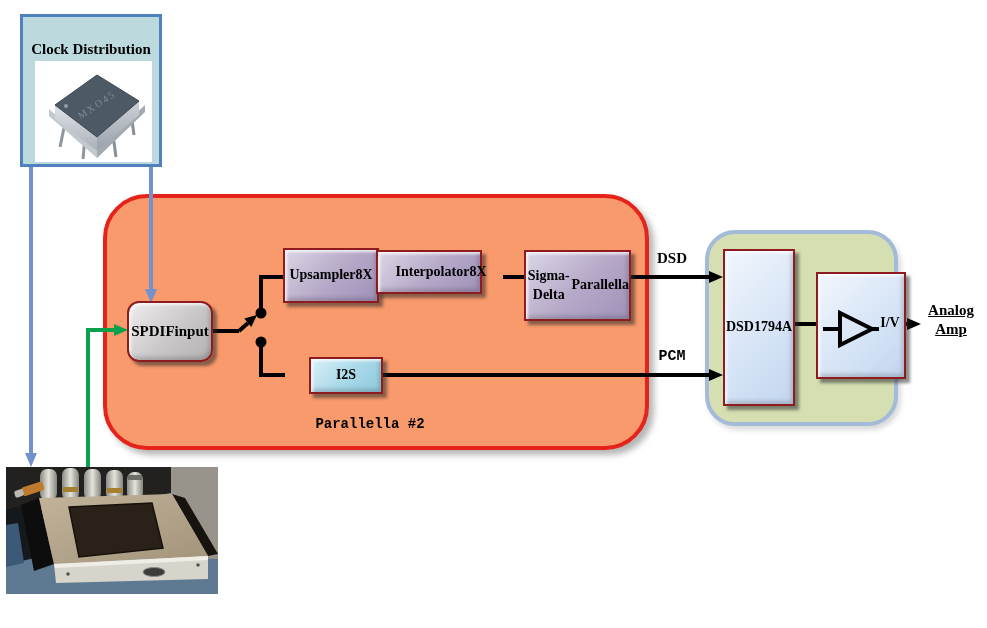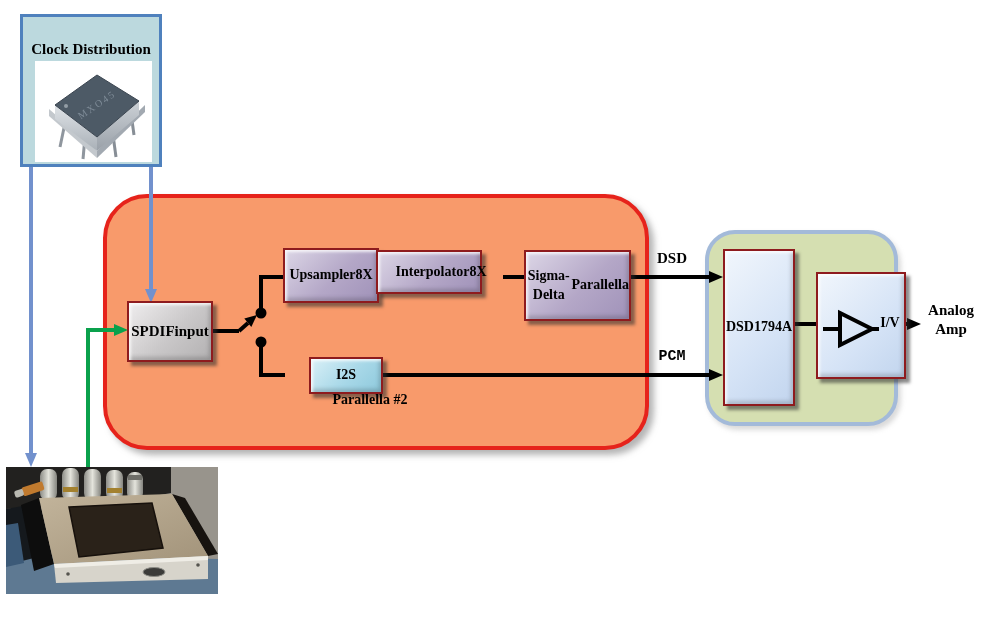--- a/index.html
+++ b/index.html
@@ -23,39 +23,39 @@
   #osc-img{position:absolute;left:12px;top:44px;width:117px;height:101px;background:#ffffff;}
 
   
   .block{position:absolute;z-index:3;display:flex;align-items:center;
     justify-content:center;text-align:center;color:#000;font-weight:bold;line-height:1.3;
     border:2px solid #8e1b1e;
     box-shadow:4px 4px 3px rgba(45,45,45,.55),
                inset 2px 2px 3px rgba(255,255,255,.8),
                inset -2px -3px 4px rgba(0,0,0,.18);}
   .lavender{background:linear-gradient(135deg,#dcd6e6 0%,#b4a7c7 55%,#a092b9 100%);}
-  .grayfill{background:linear-gradient(135deg,#efedee 0%,#c9c7c8 55%,#b3b1b2 100%);}
+  .grayfill{background:linear-gradient(135deg,#efedee 0%,#c9c7c8 55%,#b3b1b2 100%);border-radius:12px;}
   .cyanfill{background:linear-gradient(135deg,#d9f0f7 0%,#a8d8e8 55%,#8ec9dc 100%);}
   .bluefill{background:linear-gradient(135deg,#f1f6fc 0%,#d5e3f6 60%,#c2d5ee 100%);}
 
   #spdif-block{left:127px;top:301px;width:86px;height:61px;font-size:15px;}
   #upsampler-block{left:283px;top:248px;width:96px;height:55px;font-size:14px;}
   #interpolator-block{left:376px;top:250px;width:106px;height:44px;font-size:14px;padding-left:24px;}
   #sigma-block{left:524px;top:250px;width:107px;height:71px;font-size:14px;}
   #i2s-block{left:285px;top:357px;width:74px;height:37px;font-size:14px;margin-left:24px;}
   #dac-block{left:723px;top:249px;width:72px;height:157px;font-size:14px;}
   #iv-block{left:816px;top:272px;width:90px;height:107px;font-size:14px;padding-bottom:4px;}
   #iv-block .opamp{margin-top:10px;}
 
   
   .sig-label{position:absolute;z-index:4;text-align:center;font-weight:bold;font-size:15px;color:#000;}
   #dsd-label{left:646px;top:250px;width:52px;}
   #pcm-label{left:646px;top:348px;width:52px;font-family:Liberation Mono, monospace;}
-  #analog-label{left:919px;top:301px;width:64px;line-height:1.25;}
-  #p2-caption{left:290px;top:392px;width:160px;font-size:14px;}
+  #analog-label{left:919px;top:301px;width:64px;line-height:1.25;text-decoration:underline;}
+  #p2-caption{left:290px;top:416px;width:160px;font-size:14px;font-family:Liberation Mono, monospace;}
   #p1-caption{left:32px;top:599px;width:160px;font-size:15px;}
 
   
   #p1-photo{position:absolute;left:6px;top:467px;width:212px;height:127px;z-index:1;}
 
   
   #wires{position:absolute;left:0;top:0;z-index:2;pointer-events:none;}
 </style>
 </head>
 <body>

